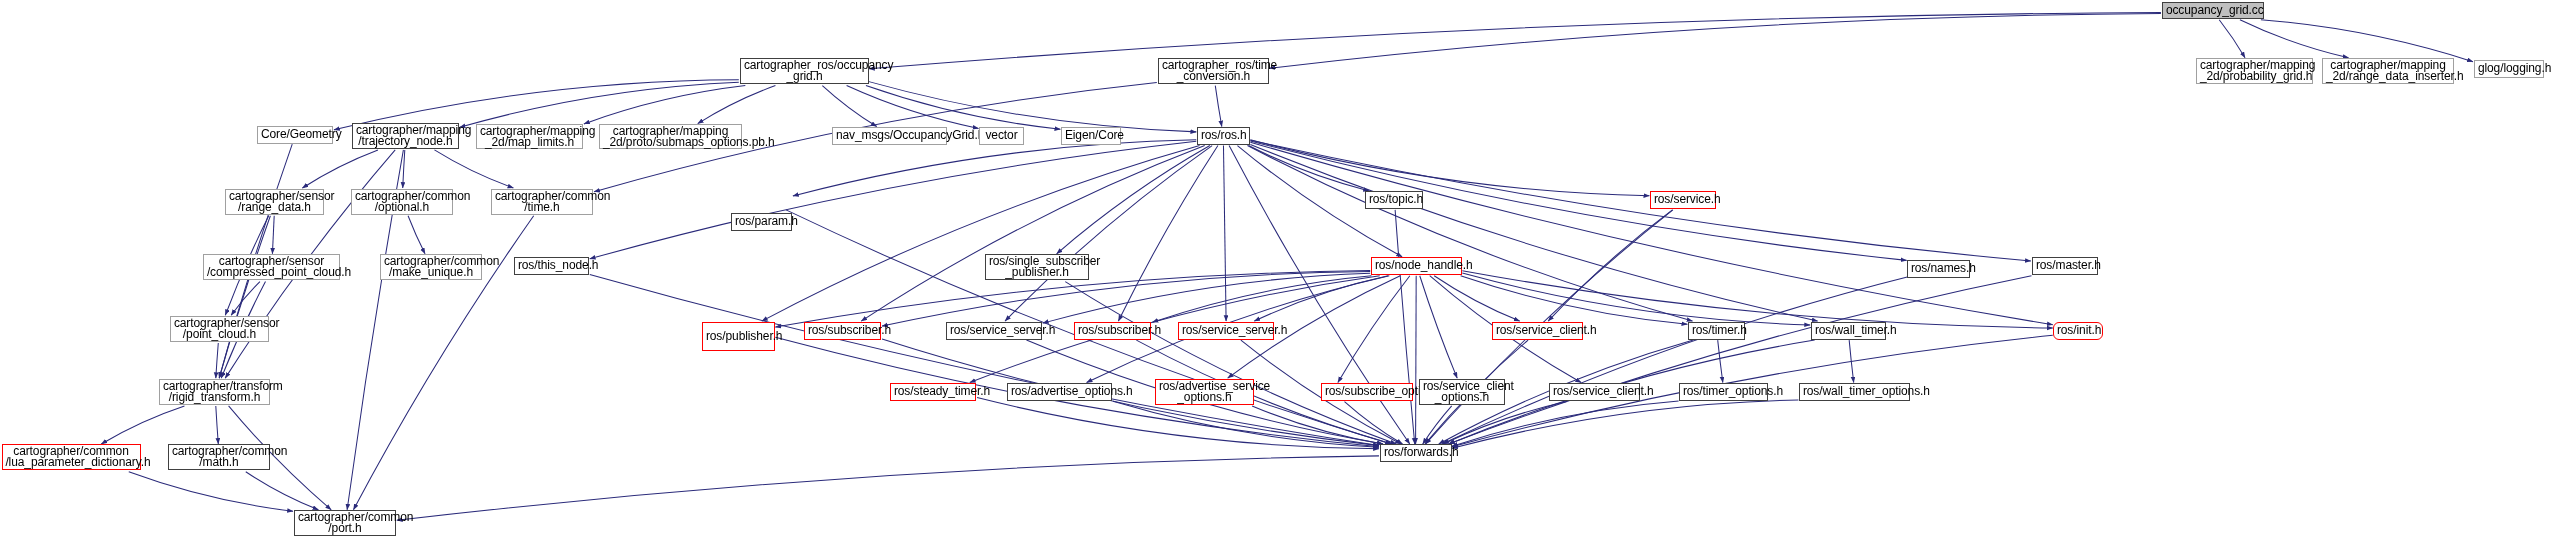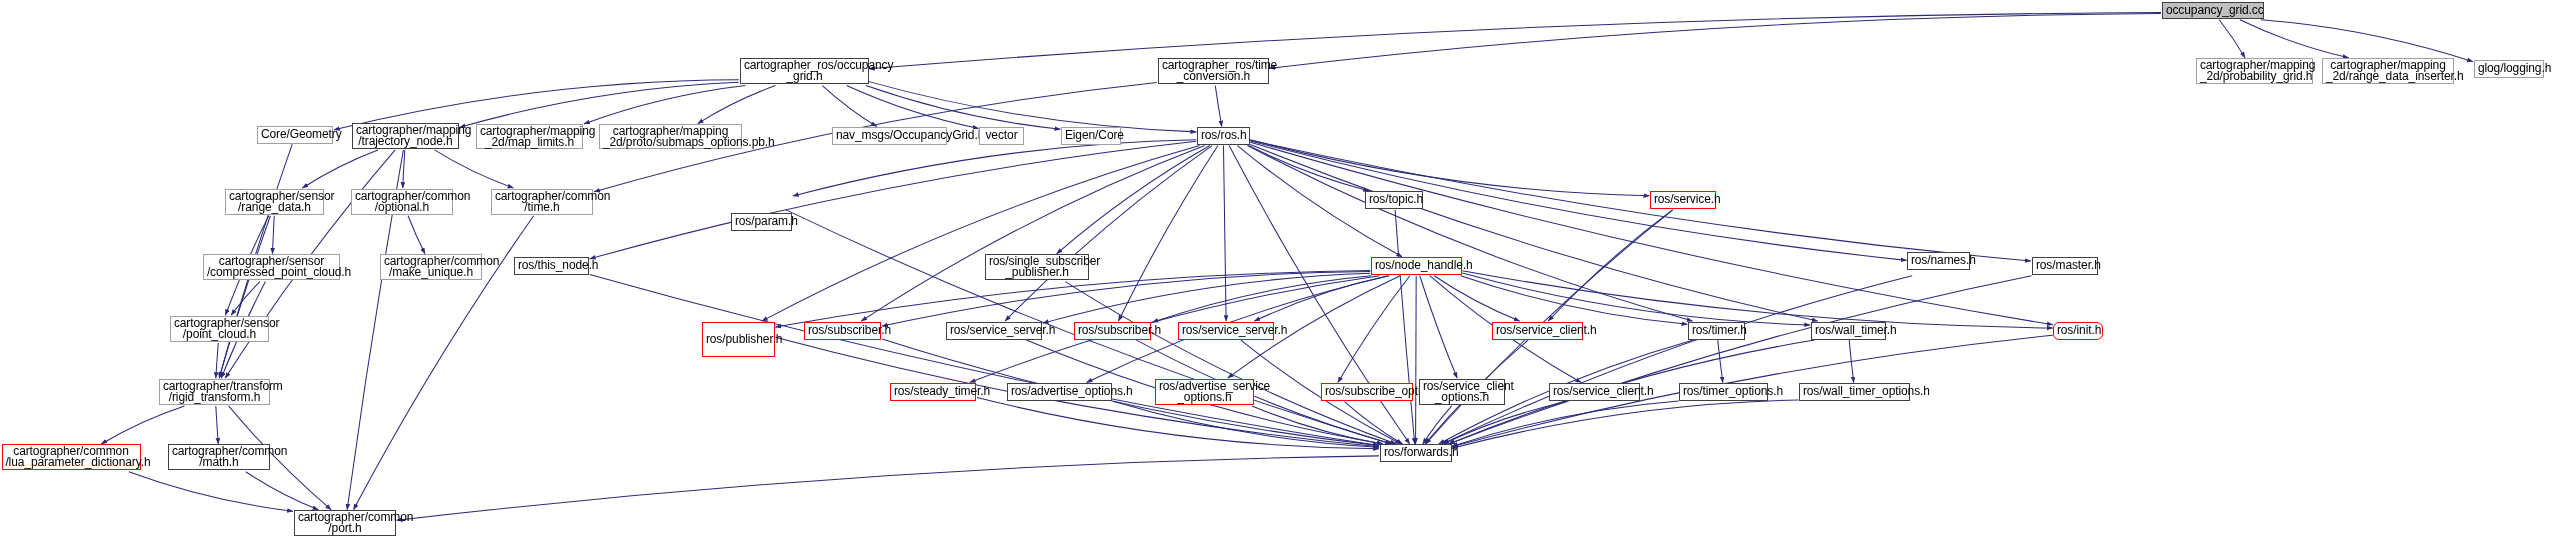--- a/index.html
+++ b/index.html
@@ -197,25 +197,25 @@
       <div class="node thick" style="left: 1365px; top: 191px; width: 58px; height: 17.5px;"><span class="node-label">ros/topic.h</span></div>
       <div class="node red" style="left: 1650px; top: 191px; width: 66px; height: 17.5px;"><span class="node-label">ros/service.h</span></div>
       <div class="node" style="left: 203px; top: 254px; width: 137px; height: 26px;"><span class="node-label">cartographer/sensor
 /compressed_point_cloud.h</span></div>
       <div class="node" style="left: 380px; top: 254px; width: 102px; height: 26px;"><span class="node-label">cartographer/common
 /make_unique.h</span></div>
       <div class="node thick" style="left: 514px; top: 257px; width: 75px; height: 17.5px;"><span class="node-label">ros/this_node.h</span></div>
       <div class="node thick" style="left: 985px; top: 254px; width: 104px; height: 26px;"><span class="node-label">ros/single_subscriber
 _publisher.h</span></div>
       <div class="node red" style="left: 1371px; top: 257px; width: 91px; height: 17.5px;"><span class="node-label">ros/node_handle.h</span></div>
-      <div class="node thick" style="left: 1907px; top: 252px; width: 63px; height: 17.5px;"><span class="node-label">ros/names.h</span></div>
+      <div class="node thick" style="left: 1907px; top: 260px; width: 63px; height: 17.5px;"><span class="node-label">ros/names.h</span></div>
       <div class="node thick" style="left: 2032px; top: 257px; width: 66px; height: 17.5px;"><span class="node-label">ros/master.h</span></div>
       <div class="node" style="left: 170px; top: 316px; width: 99px; height: 26px;"><span class="node-label">cartographer/sensor
 /point_cloud.h</span></div>
-      <div class="node red" style="left: 702px; top: 322px; width: 73px; height: 35px;"><span class="node-label">ros/publisher.h</span></div>
+      <div class="node red" style="left: 702px; top: 322px; width: 73px; height: 29px;"><span class="node-label">ros/publisher.h</span></div>
       <div class="node red" style="left: 804px; top: 322px; width: 77px; height: 17.5px;"><span class="node-label">ros/subscriber.h</span></div>
       <div class="node thick" style="left: 946px; top: 322px; width: 96px; height: 17.5px;"><span class="node-label">ros/service_server.h</span></div>
       <div class="node red" style="left: 1074px; top: 322px; width: 77px; height: 17.5px;"><span class="node-label">ros/subscriber.h</span></div>
       <div class="node red" style="left: 1178px; top: 322px; width: 96px; height: 17.5px;"><span class="node-label">ros/service_server.h</span></div>
       <div class="node red" style="left: 1492px; top: 322px; width: 91px; height: 17.5px;"><span class="node-label">ros/service_client.h</span></div>
       <div class="node thick" style="left: 1688px; top: 322px; width: 57px; height: 17.5px;"><span class="node-label">ros/timer.h</span></div>
       <div class="node thick" style="left: 1811px; top: 322px; width: 75px; height: 17.5px;"><span class="node-label">ros/wall_timer.h</span></div>
       <div class="node red" style="left: 2053px; top: 322px; width: 50px; height: 17.5px; border-radius: 6px;"><span class="node-label">ros/init.h</span></div>
       <div class="node" style="left: 159px; top: 379px; width: 111px; height: 26px;"><span class="node-label">cartographer/transform
 /rigid_transform.h</span></div>

